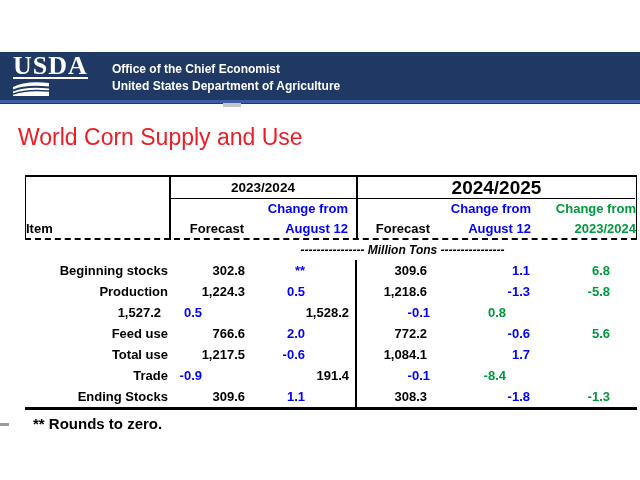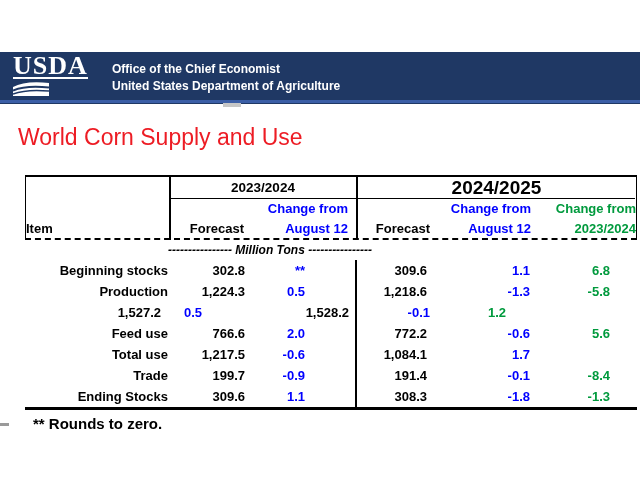--- a/index.html
+++ b/index.html
@@ -43,21 +43,21 @@
   .sub-rows .cell { height:19px; line-height:19px; white-space:nowrap; }
   .sub-rows .row3 .cell { height:22px; line-height:21px; }
   .item-head { text-align:left; }
   .blue { color:#0000ff; }
   .green { color:#009a3d; }
   .ra { text-align:right; }
   .pr-est { padding-right:9px; } .pr-c1h { padding-right:8px; } .pr-fc { padding-right:4px; }
   .pr-c2h { padding-right:3px; } .pr-c3h { padding-right:2px; }
 
   .dashline { border-top:2px dashed #000; height:0; }
-  .units { margin-left:143px; width:469px; height:20px; line-height:20px; text-align:left;
+  .units { margin-left:143px; width:469px; height:20px; line-height:20px; text-align:center;
            font-style:italic; font-size:12px; white-space:nowrap; }
 
   .tbody { position:relative; }
   .tbody .divider { position:absolute; left:330px; top:0; width:1.5px; height:147px; background:#000; }
   .drow .cell { height:21px; line-height:21px; white-space:nowrap; }
   .item-cell { padding-left:8px; text-align:right; }
   .item-cell.indent { padding-left:14px; }
   .val-est { padding-right:7px; }
   .val-c1  { padding-right:50px; }
   .val-fc  { padding-right:6px; }
@@ -142,21 +142,21 @@
         <div class="cell ra val-fc">1,218.6</div>
         <div class="cell ra val-c2 blue">-1.3</div>
         <div class="cell ra val-c3 green">-5.8</div>
       </div>
 
       <div class="grid6 drow">
         <div class="cell ra val-est">1,527.2</div>
         <div class="cell ra val-c1 blue">0.5</div>
         <div class="cell ra val-fc">1,528.2</div>
         <div class="cell ra val-c2 blue">-0.1</div>
-        <div class="cell ra val-c3 green">1.2</div>
+        <div class="cell ra val-c3 green">0.8</div>
       </div>
 
       <div class="grid6 drow">
         <div class="cell item-cell">Feed use</div>
         <div class="cell ra val-est">766.6</div>
         <div class="cell ra val-c1 blue">2.0</div>
         <div class="cell ra val-fc">772.2</div>
         <div class="cell ra val-c2 blue">-0.6</div>
         <div class="cell ra val-c3 green">5.6</div>
       </div>
@@ -164,21 +164,20 @@
       <div class="grid6 drow">
         <div class="cell item-cell indent">Total use</div>
         <div class="cell ra val-est">1,217.5</div>
         <div class="cell ra val-c1 blue">-0.6</div>
         <div class="cell ra val-fc">1,084.1</div>
         <div class="cell ra val-c2 blue">1.7</div>
       </div>
 
       <div class="grid6 drow">
         <div class="cell item-cell">Trade</div>
-        <div class="cell ra val-est">199.7</div>
         <div class="cell ra val-c1 blue">-0.9</div>
         <div class="cell ra val-fc">191.4</div>
         <div class="cell ra val-c2 blue">-0.1</div>
         <div class="cell ra val-c3 green">-8.4</div>
       </div>
 
       <div class="grid6 drow">
         <div class="cell item-cell">Ending Stocks</div>
         <div class="cell ra val-est">309.6</div>
         <div class="cell ra val-c1 blue">1.1</div>

